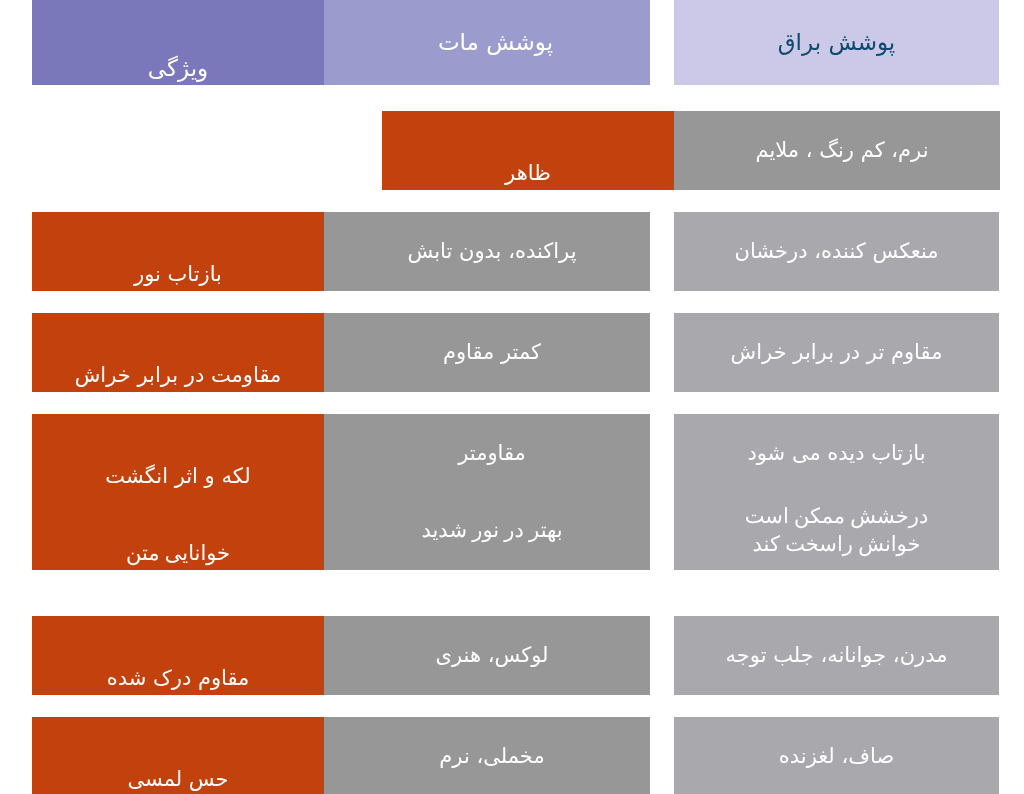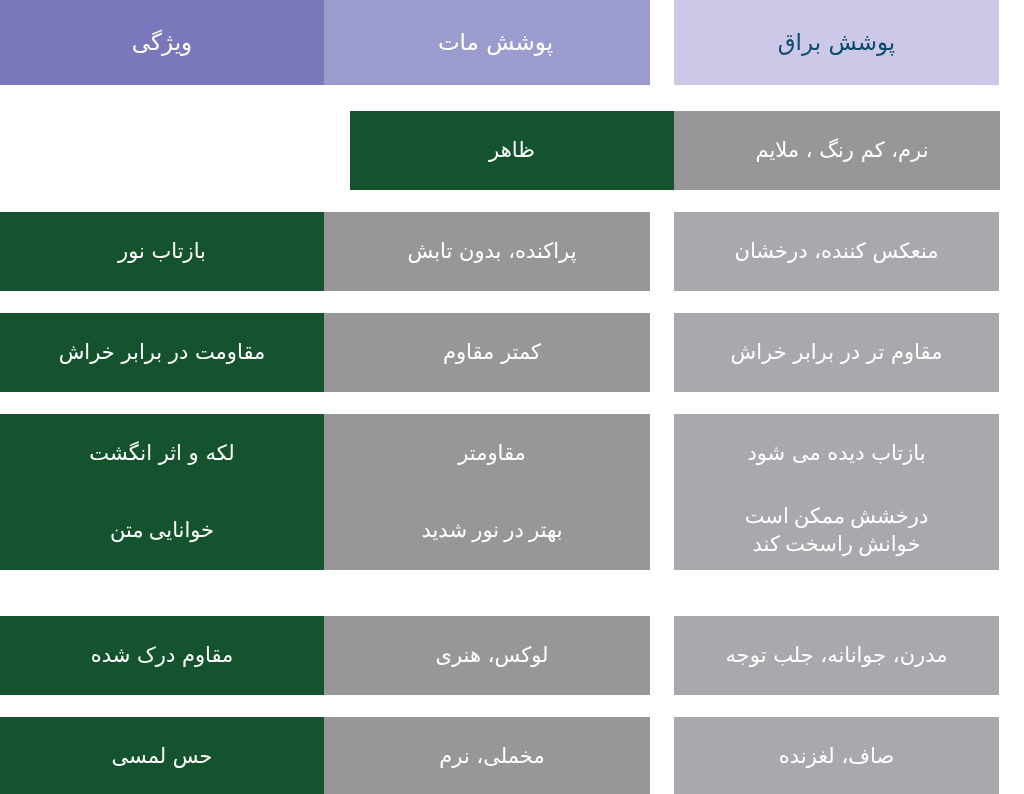--- a/index.html
+++ b/index.html
@@ -42,41 +42,41 @@
     color: #ffffff;
     line-height: 1.32;
     padding: 2px 10px;
     direction: rtl;
     unicode-bidi: isolate;
   }
 
   
   .col-gloss  { width: 325px; margin-left: 0;  margin-right: 25px; }
   .col-matte  { width: 326px; margin-right: 24px; }
-  .col-feature{ width: 324px; }
+  .col-feature{ width: 292px; align-items: flex-end; }
 
   
   .header-row { top: 0; height: 85px; }
   .header-row .cell {
     font-size: 23px;
     font-weight: 400;
     height: 85px;
   }
   .hdr-gloss   { background: #cbc8e8; color: #0c4a6e; }
   .hdr-matte   { background: #9b9ccd; color: #ffffff; padding-left: 27px; }
   .hdr-feature { background: #7a77ba; color: #ffffff; }
 
   
   .data-row .cell {
     height: 79px;
     font-size: 21px;
   }
   .cell-gloss   { background: #a8a8ad; }
   .cell-matte   { background: #979797; padding-left: 20px; }
-  .cell-feature { background: #14532d; }
+  .cell-feature { background: #c2410c; }
 
   .cell-text {
     display: block;
     white-space: pre-line;
   }
 </style>
 </head>
 <body>
 
 <div class="comparison-table">

